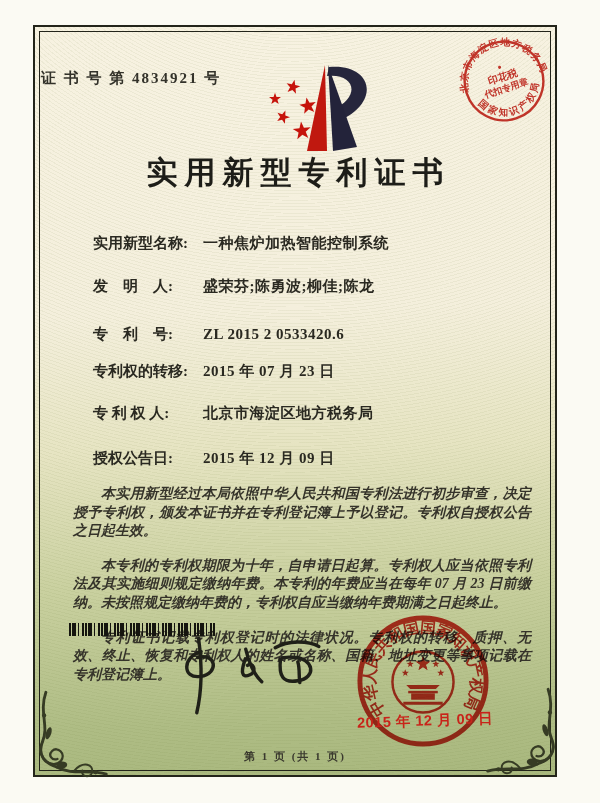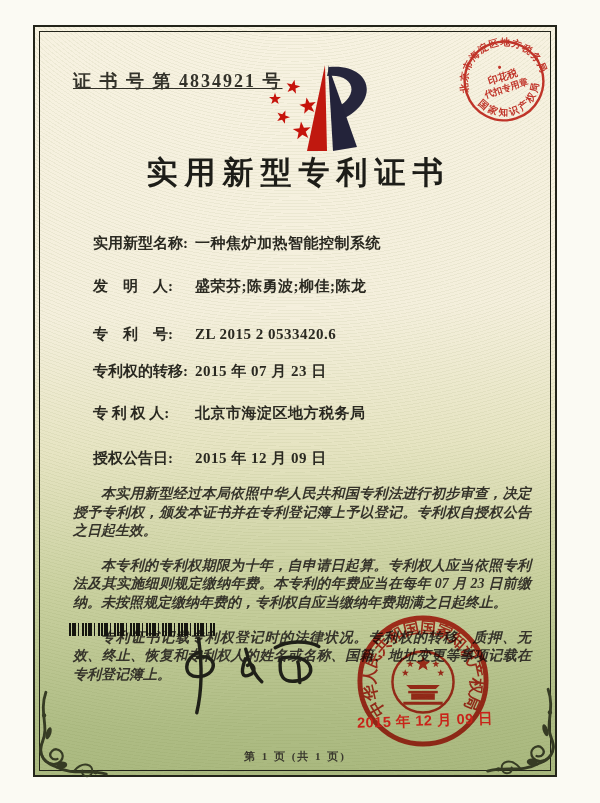--- a/index.html
+++ b/index.html
@@ -12,35 +12,35 @@
     position:absolute;left:33px;top:25px;width:524px;height:752px;
     border:2.5px solid #23241a;
     outline:1px solid #23241a;outline-offset:-7px;
     box-sizing:border-box;
     background:
       repeating-radial-gradient(140% 90% at 50% -30%,
         rgba(255,255,255,0) 0 2.5px, rgba(104,120,54,0.07) 2.5px 3.5px),
       linear-gradient(178deg,#f7f2e1 0%,#f4efdc 38%,#e6e4c2 56%,#c9d09f 74%,#aebc84 92%,#a9b87e 100%);
   }
   .cert-no{
-    position:absolute;left:38px;top:42px;
-    font-size:18px;font-weight:700;letter-spacing:2px;color:#33322a;text-decoration:underline;
+    position:absolute;left:6px;top:42px;
+    font-size:15px;font-weight:700;letter-spacing:2px;color:#33322a;
   }
   .logo{position:absolute;left:210px;top:30px;width:132px;height:98px;}
   .tax-stamp{position:absolute;left:423px;top:8px;width:92px;height:92px;mix-blend-mode:multiply;opacity:.92;}
   .title{
     position:absolute;left:0;right:0;top:125px;margin:0;text-align:center;
     font-size:31px;font-weight:700;letter-spacing:7px;text-indent:7px;color:#1d1d18;
   }
   .field-row{
     position:absolute;left:22px;right:20px;
     font-size:15px;font-weight:700;color:#2a2921;white-space:nowrap;
   }
   .field-row .flabel{display:inline-block;min-width:96px;margin-left:36px;}
-  .field-row .fvalue{margin-left:6px;letter-spacing:.5px;}
+  .field-row .fvalue{margin-left:14px;letter-spacing:.5px;}
   .body-copy{
     position:absolute;left:22px;top:442px;width:490px;
     font-size:14px;line-height:18.6px;color:#35332a;
     text-align:justify;font-style:italic;font-weight:600;
   }
   .body-copy p{margin:16px;text-indent:2em;}
   .barcode{
     position:absolute;left:34px;top:596px;width:147px;height:13px;
     background:repeating-linear-gradient(90deg,
       #15150f 0 2px,transparent 2px 3px,

